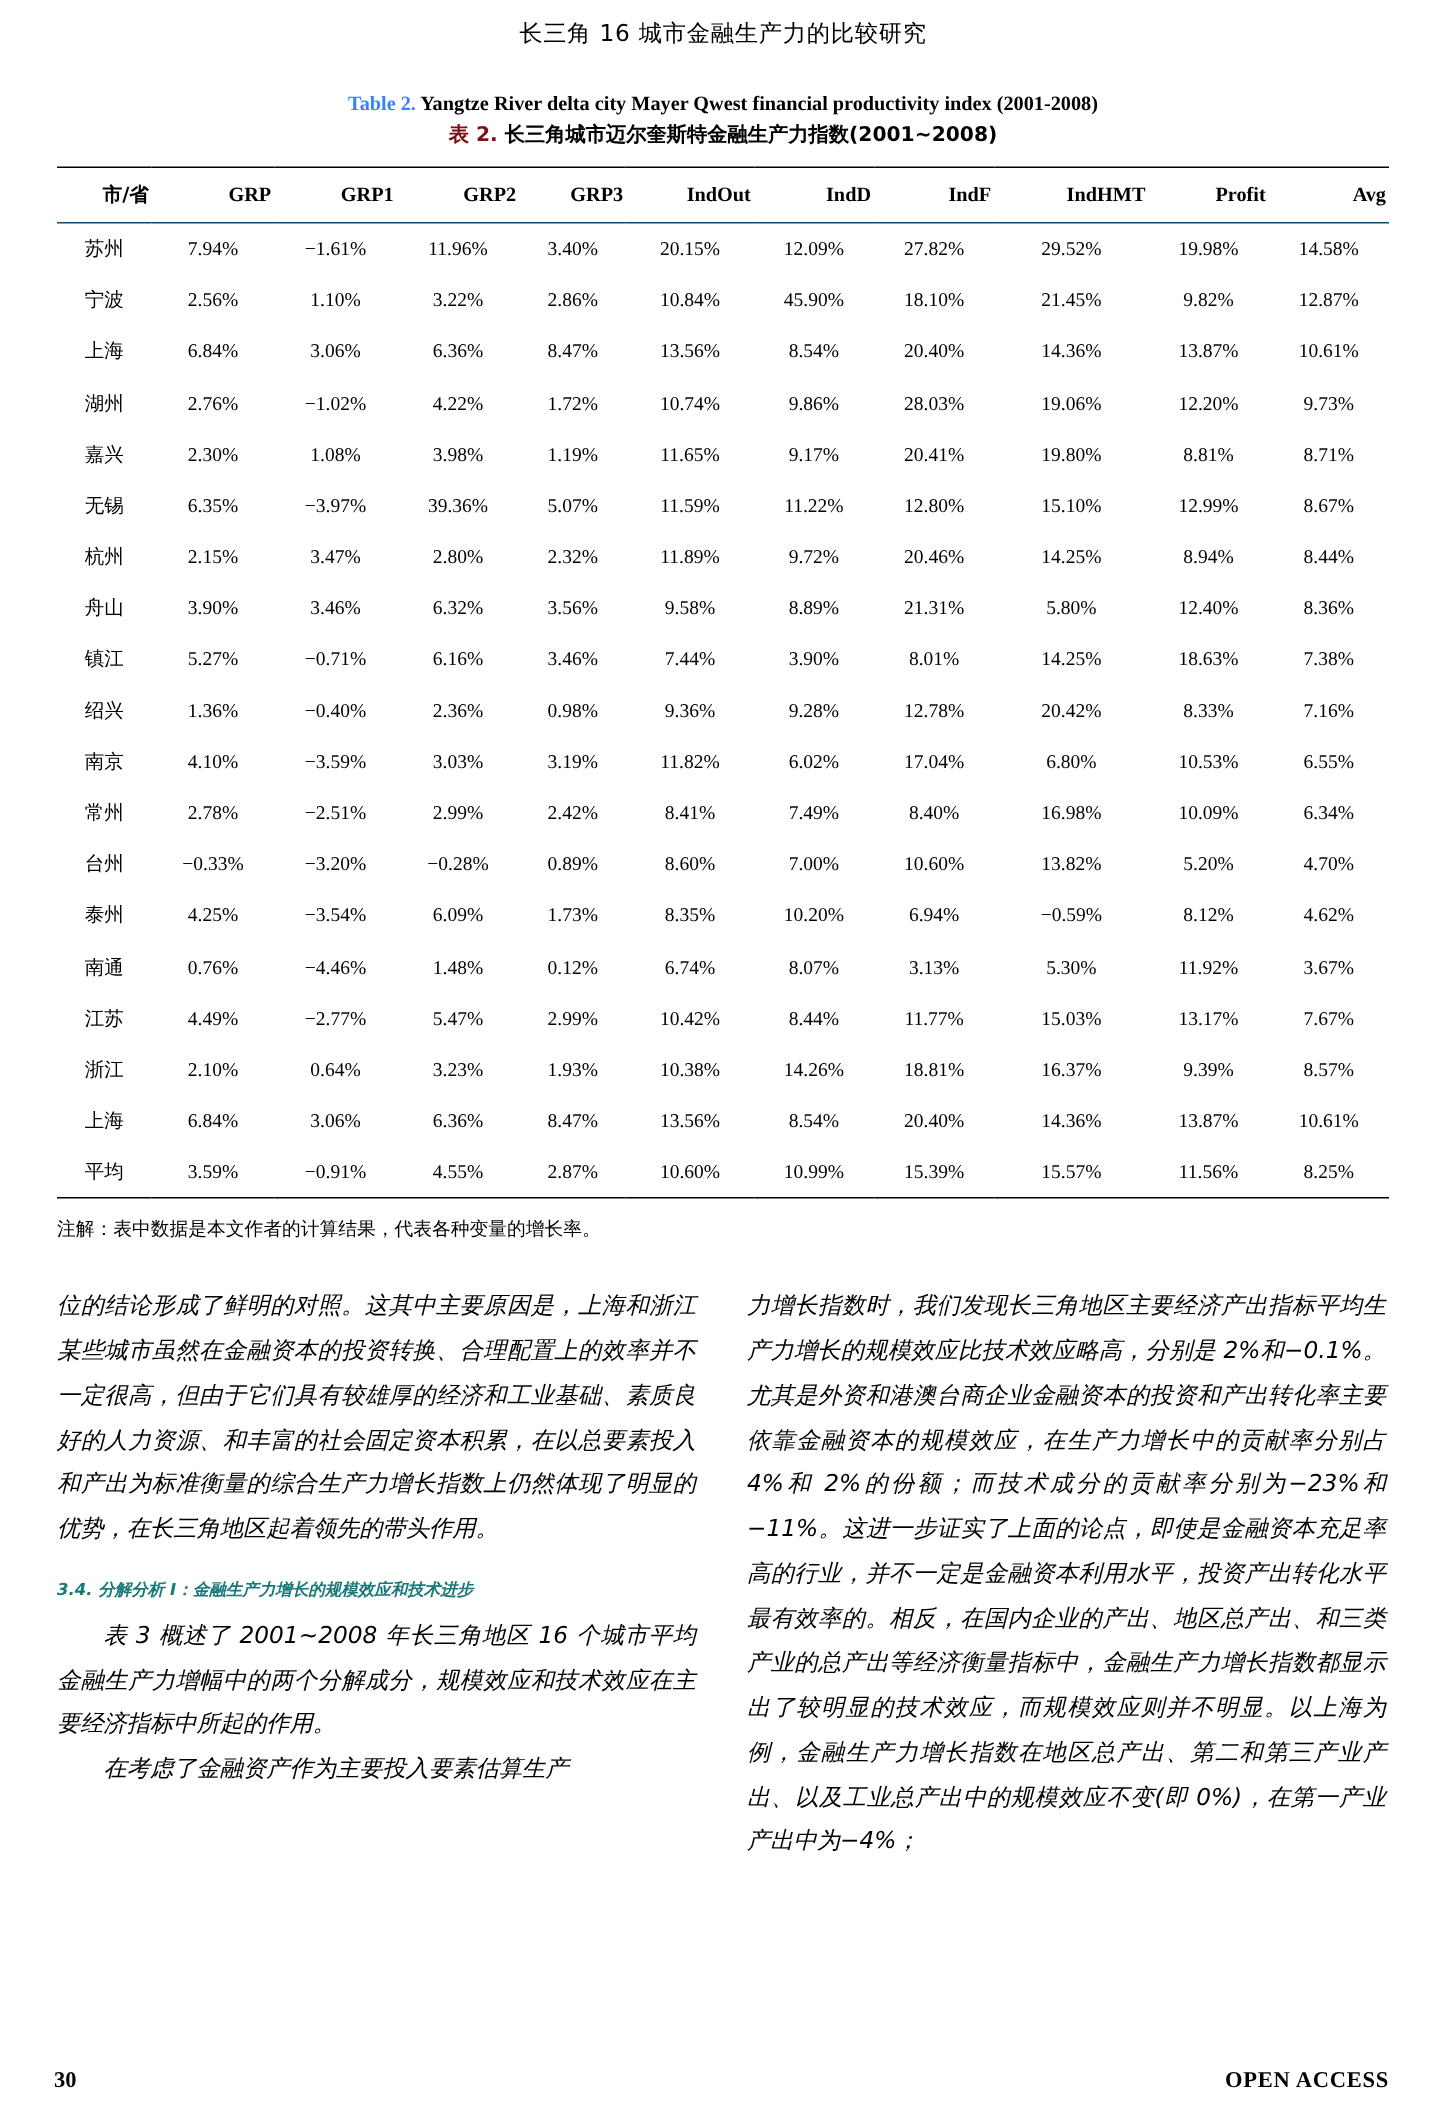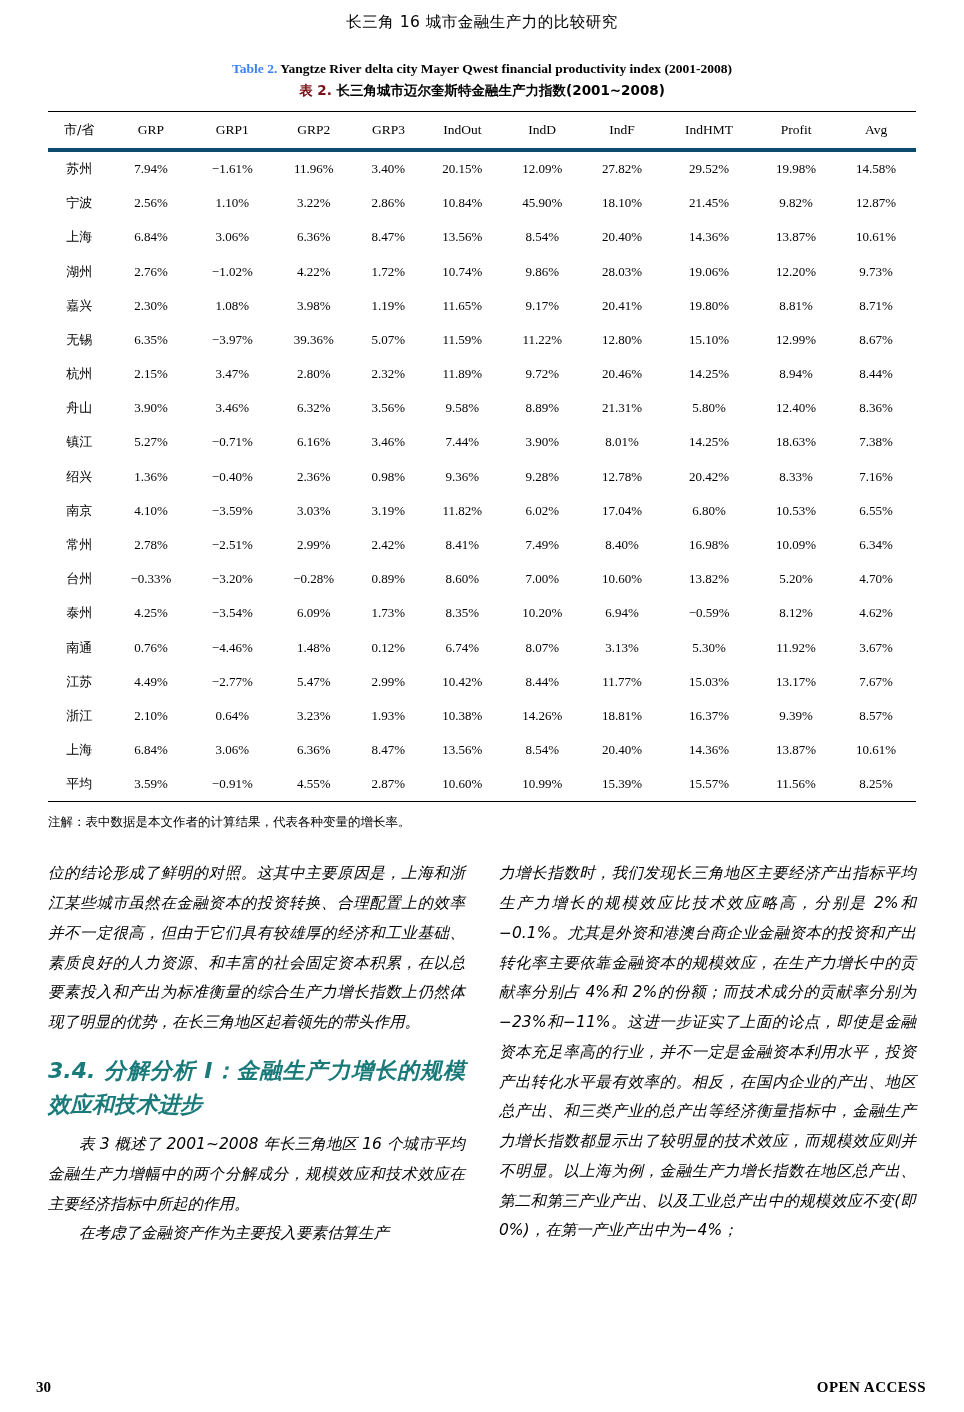--- a/index.html
+++ b/index.html
@@ -12,21 +12,21 @@
     background: #ffffff;
     font-family: "Liberation Serif", "DejaVu Serif", serif;
     color: #000000;
     position: relative;
   }
   .page {
     position: relative;
     width: 964px;
     height: 1412px;
     box-sizing: border-box;
-    padding: 0 48px;
+    padding: 0 38px;
   }
   .running-head {
     text-align: center;
     font-size: 15.5px;
     font-family: "DejaVu Sans", "Liberation Sans", sans-serif;
     padding-top: 12px;
     letter-spacing: 0.5px;
   }
   .table-caption {
     text-align: center;
@@ -50,25 +50,25 @@
     color: #7a0f17;
   }
   table.data {
     width: 100%;
     border-collapse: collapse;
     margin-top: 10px;
     font-size: 13px;
     font-family: "Liberation Serif", serif;
   }
   table.data thead th {
-    font-weight: normal;
+    font-weight: bold;
     padding: 9px 2px 9px 2px;
-    text-align: center;
+    text-align: right;
     border-top: 1.6px solid #000;
-    border-bottom: 4px solid #0c4a6e;
+    border-bottom: 1px solid #0c4a6e;
     font-size: 13.5px;
   }
   table.data thead th.first {
     font-family: "DejaVu Sans", "Liberation Sans", sans-serif;
     font-size: 13px;
   }
   table.data tbody td {
     padding: 8.1px 2px;
     text-align: center;
   }
@@ -98,21 +98,21 @@
     font-style: italic;
   }
   .col p {
     margin: 0;
   }
   .col p.indent {
     text-indent: 2em;
   }
   h3.section {
     color: #1a7a7a;
-    font-size: 22px;
+    font-size: 11px;
     font-family: "DejaVu Sans", "Liberation Sans", sans-serif;
     font-weight: bold;
     margin: 16px 0 8px 0;
     line-height: 1.55;
   }
   .footer {
     position: absolute;
     left: 36px;
     right: 38px;
     bottom: 16px;

